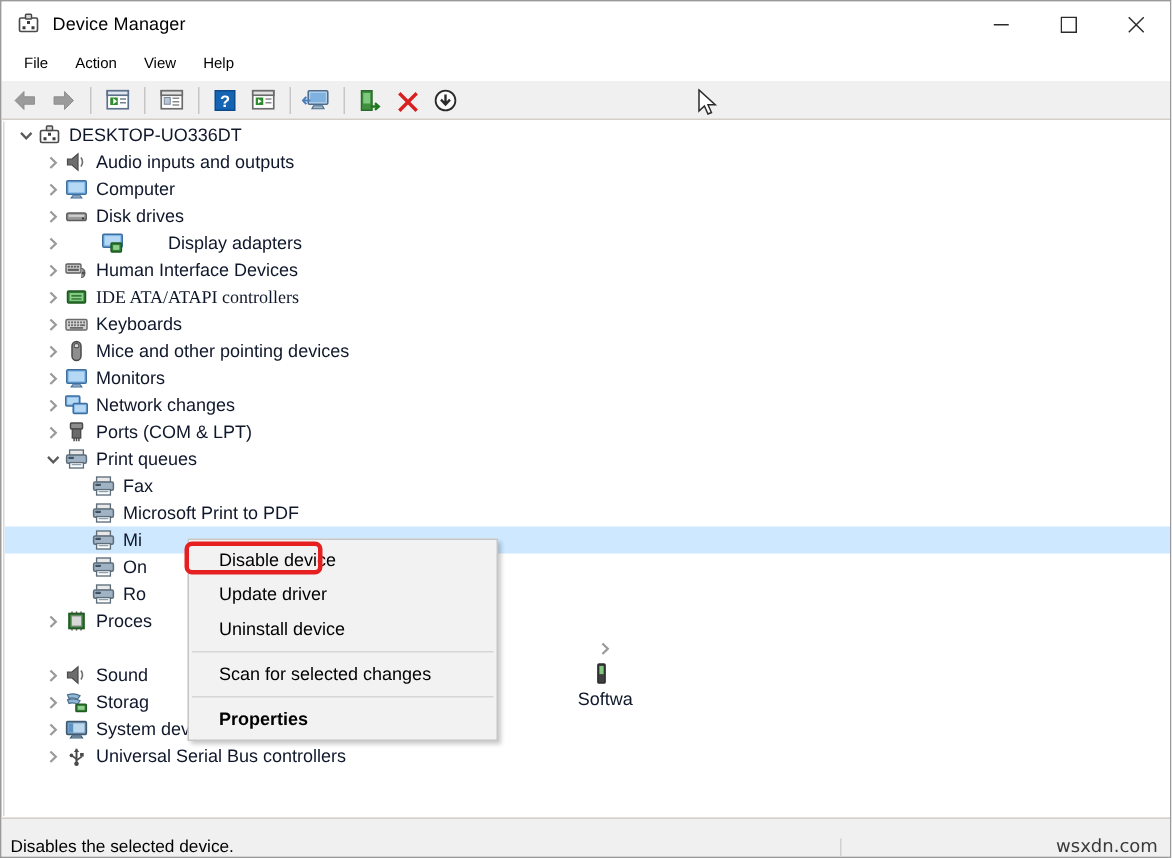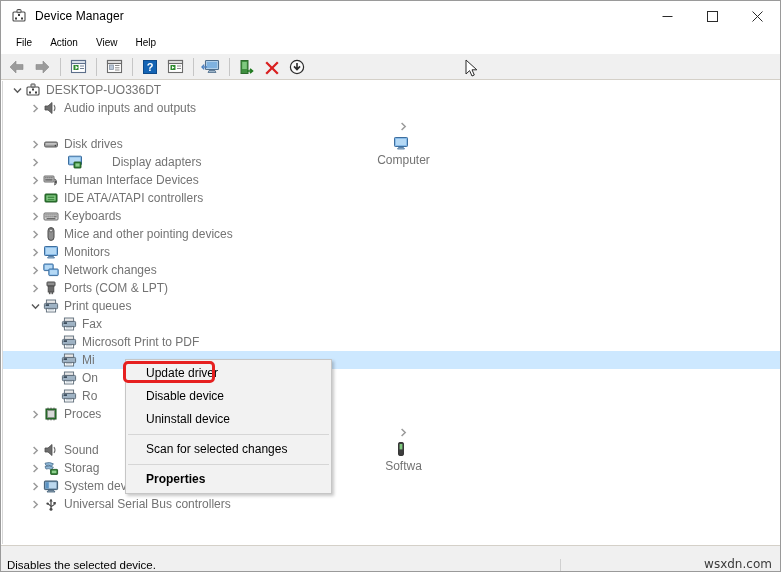--- a/index.html
+++ b/index.html
@@ -117,21 +117,21 @@
     border-left: 1px solid #d8d8d8;
     box-sizing: border-box;
     overflow: hidden;
   }
   .tree-row {
     position: relative;
     height: 18px;
     display: flex;
     align-items: center;
     font-size: 12px;
-    color: #737373;
+    color: #0f172a;
     white-space: nowrap;
     cursor: default;
   }
   .tree-row.selected {
     background: #cde8ff;
   }
   .twisty {
     width: 16px;
     height: 18px;
     display: flex;
@@ -384,21 +384,21 @@
             <svg width="9" height="9" viewBox="0 0 9 9">
               <path d="M2.6 1 L6.2 4.5 L2.6 8" fill="none" stroke="#9a9a9a" stroke-width="1.5"></path>
             </svg>
           </span>
           <span class="tree-ico"><svg width="16" height="16" viewBox="0 0 16 16">
               <path d="M2 6 L5 6 L9 2.5 L9 13.5 L5 10 L2 10 Z" fill="#6e6e6e" stroke="#4a4a4a" stroke-width="0.8"></path>
               <path d="M11 5 Q13 8 11 11" fill="none" stroke="#6e6e6e" stroke-width="1.1"></path>
             </svg></span>
           <span class="tree-label">Audio inputs and outputs</span>
         </div>
-        <div class="tree-row" style="padding-left: 24px; flex-direction: column;">
+        <div class="tree-row" style="padding-left: 24px;">
           <span class="twisty">
             <svg width="9" height="9" viewBox="0 0 9 9">
               <path d="M2.6 1 L6.2 4.5 L2.6 8" fill="none" stroke="#9a9a9a" stroke-width="1.5"></path>
             </svg>
           </span>
           <span class="tree-ico"><svg width="16" height="16" viewBox="0 0 16 16">
               <rect x="1.5" y="2.5" width="13" height="9" rx="0.8" fill="#7fb5e6" stroke="#3d6e9e" stroke-width="1"></rect>
               <rect x="2.8" y="3.8" width="10.4" height="6.4" fill="#b5d9f5"></rect>
               <path d="M5.5 12.5 L10.5 12.5 L11.5 14 L4.5 14 Z" fill="#a8bac9" stroke="#3d6e9e" stroke-width="0.8"></path>
             </svg></span>
@@ -442,21 +442,21 @@
               <rect x="2.2" y="5.2" width="1.4" height="1.2" fill="#5e5e5e"></rect>
               <rect x="4.2" y="5.2" width="1.4" height="1.2" fill="#5e5e5e"></rect>
               <rect x="6.2" y="5.2" width="1.4" height="1.2" fill="#5e5e5e"></rect>
               <rect x="8.2" y="5.2" width="1.4" height="1.2" fill="#5e5e5e"></rect>
               <rect x="2.2" y="7.2" width="7.4" height="1.4" fill="#5e5e5e"></rect>
               <path d="M11 7 q2.6 0 2.6 3 q0 3 -2.6 3" fill="#9a9a9a" stroke="#5e5e5e" stroke-width="0.8"></path>
               <circle cx="12.6" cy="10" r="1" fill="#4a4a4a"></circle>
             </svg></span>
           <span class="tree-label">Human Interface Devices</span>
         </div>
-        <div class="tree-row" style="padding-left: 24px;">
+        <div class="tree-row" style="padding-left: 24px; font-family: Liberation Serif, serif;">
           <span class="twisty">
             <svg width="9" height="9" viewBox="0 0 9 9">
               <path d="M2.6 1 L6.2 4.5 L2.6 8" fill="none" stroke="#9a9a9a" stroke-width="1.5"></path>
             </svg>
           </span>
           <span class="tree-ico"><svg width="16" height="16" viewBox="0 0 16 16">
               <rect x="2" y="4" width="12" height="8" rx="0.8" fill="#2f7d32" stroke="#1f5a22" stroke-width="1"></rect>
               <rect x="3.4" y="5.4" width="9.2" height="5.2" fill="#8fd08f"></rect>
               <rect x="4.6" y="6.6" width="6.8" height="1.2" fill="#2f7d32"></rect>
               <rect x="4.6" y="8.8" width="6.8" height="1" fill="#2f7d32"></rect>
@@ -701,22 +701,22 @@
               <line x1="4.6" y1="7.6" x2="8" y2="10" stroke="#4a4a4a" stroke-width="1.1"></line>
               <rect x="10.4" y="6" width="2.4" height="2.4" fill="#4a4a4a"></rect>
               <line x1="11.6" y1="8.4" x2="8" y2="10.8" stroke="#4a4a4a" stroke-width="1.1"></line>
             </svg></span>
           <span class="tree-label">Universal Serial Bus controllers</span>
         </div>
       </div>
   </div>
 
   <div class="ctxmenu">
+    <div class="ctx-item">Disable device</div>
     <div class="ctx-item">Update driver</div>
-    <div class="ctx-item">Disable device</div>
     <div class="ctx-item">Uninstall device</div>
     <div class="ctx-sep"></div>
     <div class="ctx-item">Scan for selected changes</div>
     <div class="ctx-sep"></div>
     <div class="ctx-item bold">Properties</div>
   </div>
 
   <div class="annot"></div>
 
   <span class="cursor">

